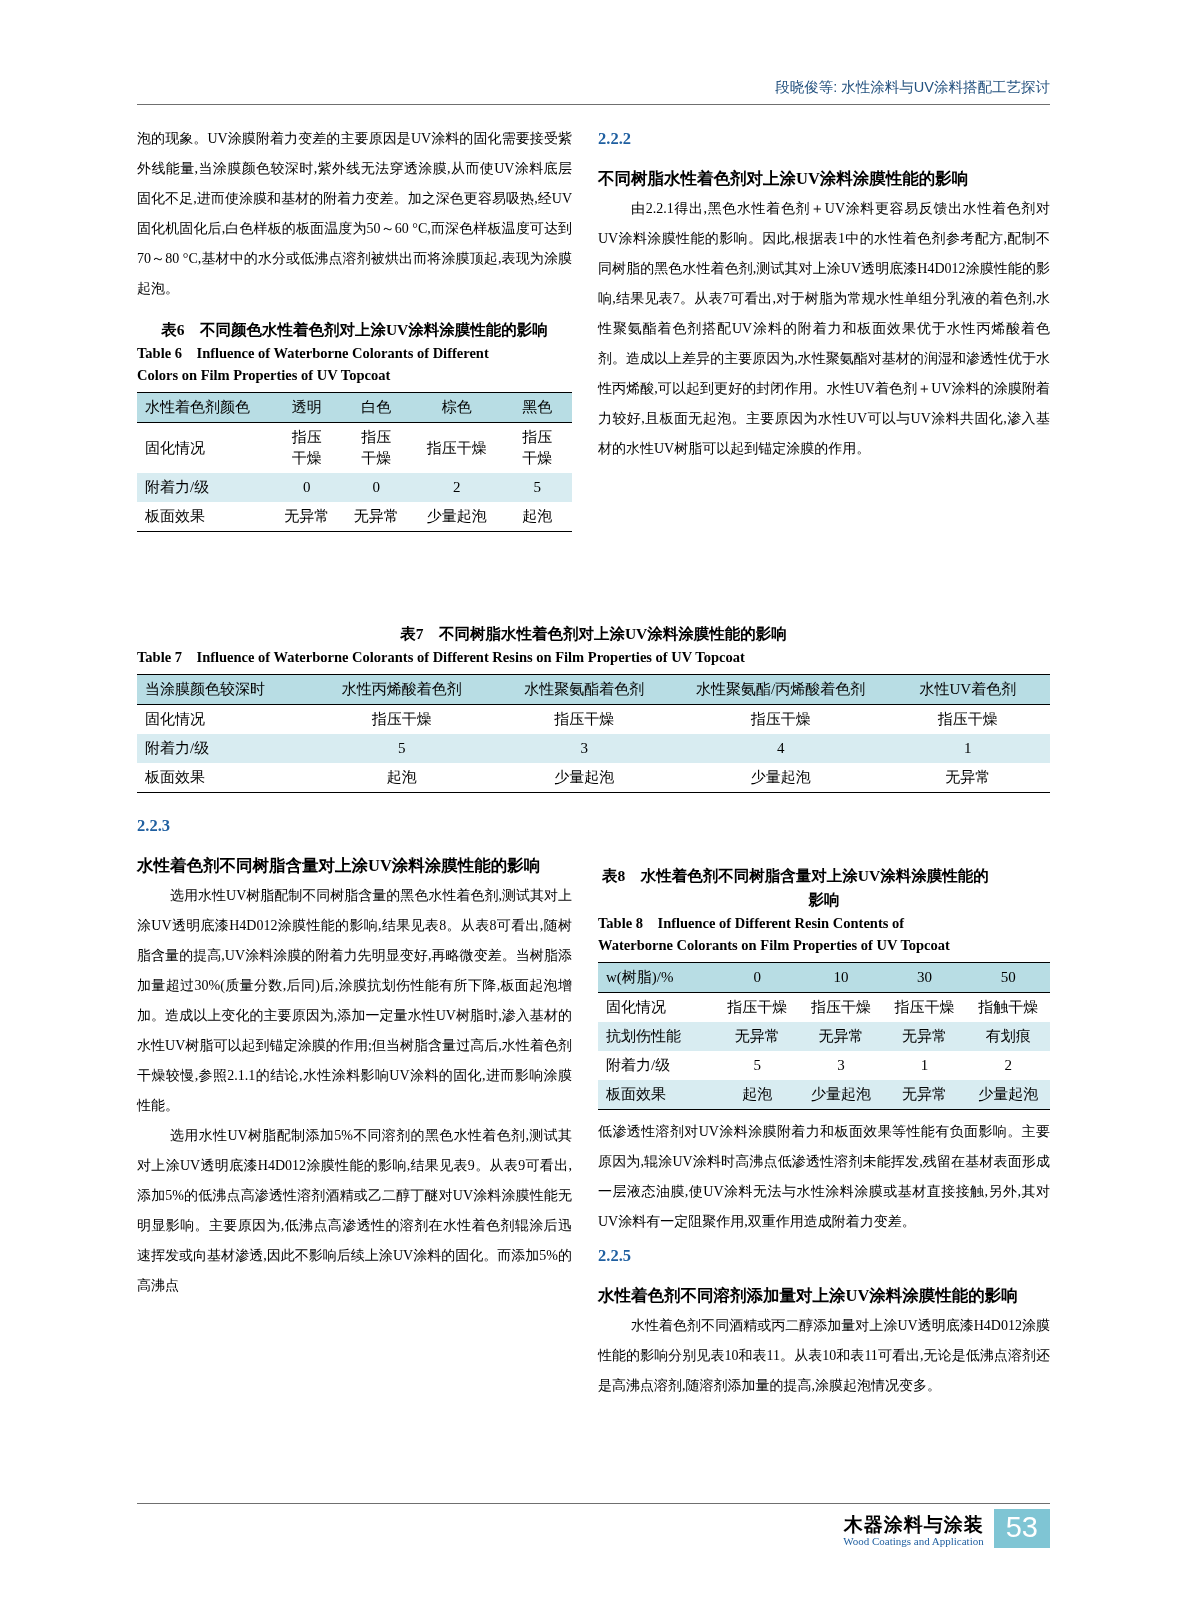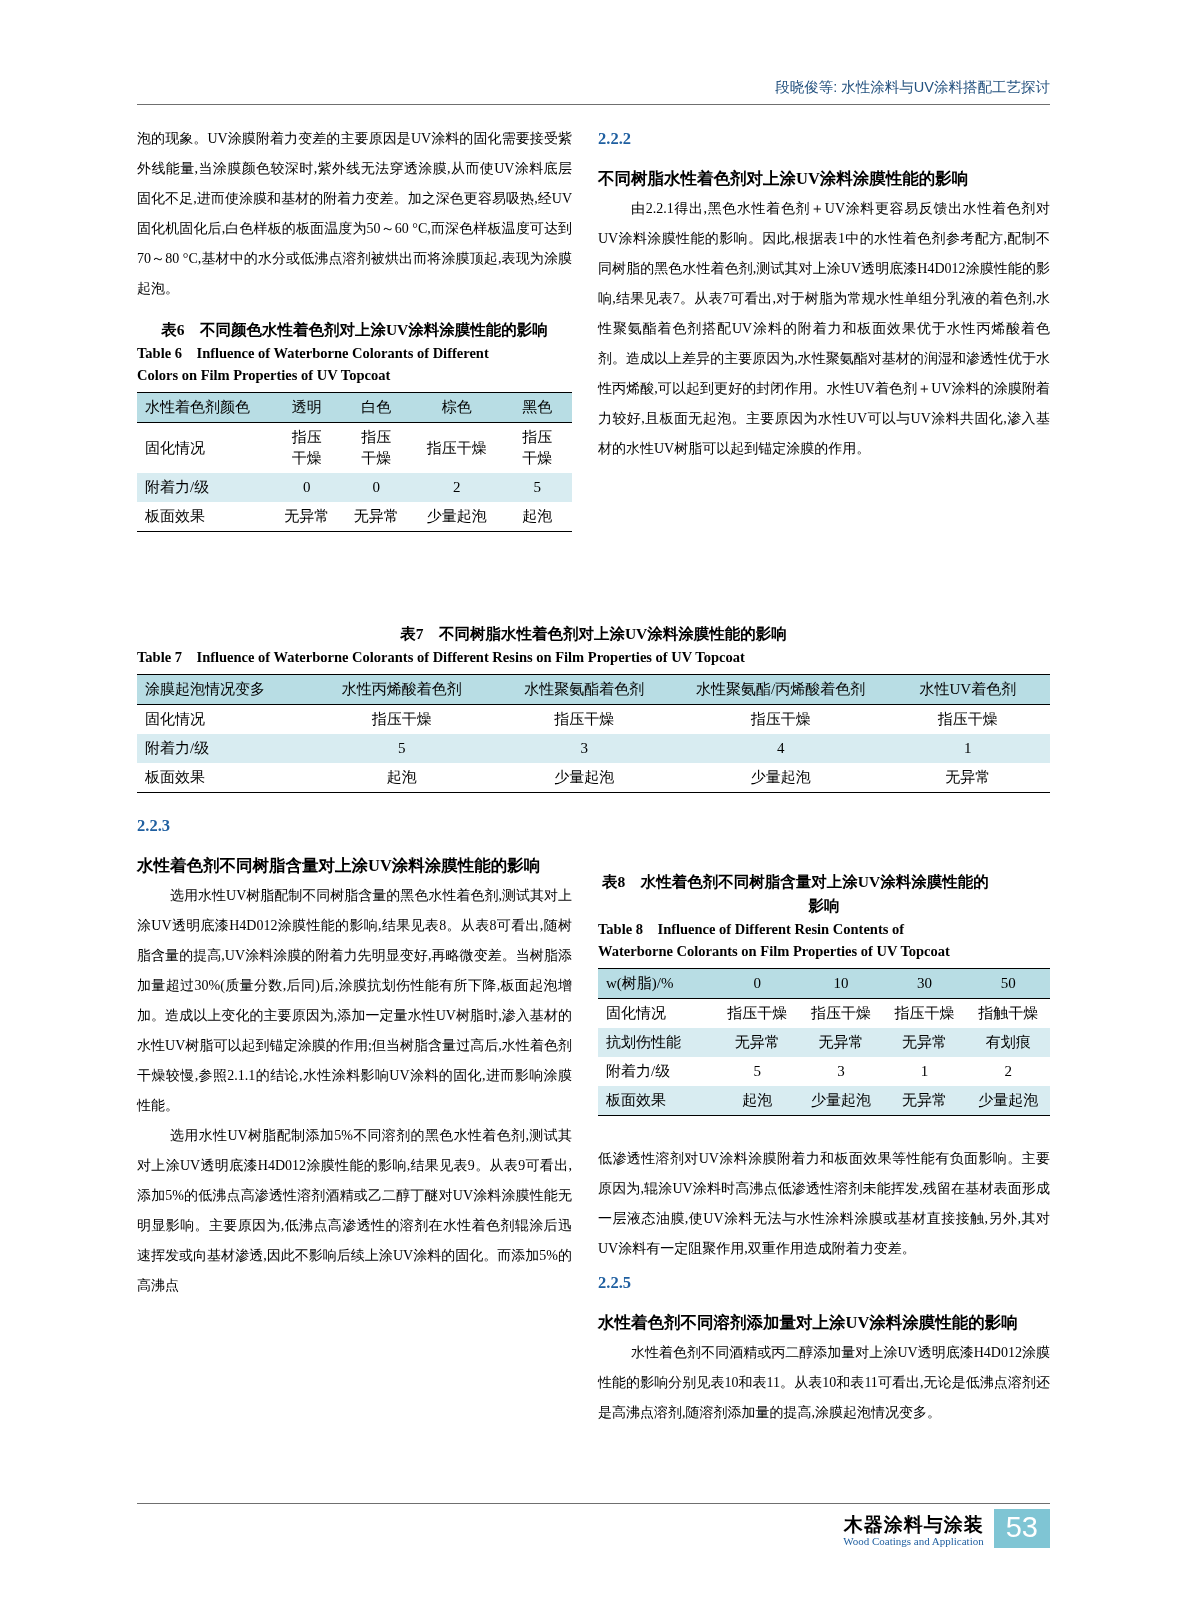--- a/index.html
+++ b/index.html
@@ -193,21 +193,21 @@
     <div class="col-right">
 
       <div class="sec-head" style="margin-top:0">
         <span class="sec-num">2.2.2</span>
         <span class="sec-title">不同树脂水性着色剂对上涂UV涂料涂膜性能的影响</span>
       </div>
       <p class="indent">由2.2.1得出,黑色水性着色剂＋UV涂料更容易反馈出水性着色剂对UV涂料涂膜性能的影响。因此,根据表1中的水性着色剂参考配方,配制不同树脂的黑色水性着色剂,测试其对上涂UV透明底漆H4D012涂膜性能的影响,结果见表7。从表7可看出,对于树脂为常规水性单组分乳液的着色剂,水性聚氨酯着色剂搭配UV涂料的附着力和板面效果优于水性丙烯酸着色剂。造成以上差异的主要原因为,水性聚氨酯对基材的润湿和渗透性优于水性丙烯酸,可以起到更好的封闭作用。水性UV着色剂＋UV涂料的涂膜附着力较好,且板面无起泡。主要原因为水性UV可以与UV涂料共固化,渗入基材的水性UV树脂可以起到锚定涂膜的作用。</p>
 
       <div style="height:400px"></div>
 
-      <div class="tbl-block" style="margin-top:6px">
+      <div class="tbl-block" style="margin-top:0">
         <div class="tbl-cap-cn" style="text-align:left;padding-left:4px">
           <span>表8　水性着色剂不同树脂含量对上涂UV涂料涂膜性能的</span>
         </div>
         <div class="tbl-cap-cn" style="text-align:center">影响</div>
         <div class="tbl-cap-en">Table 8　Influence of Different Resin Contents of</div>
         <div class="tbl-cap-en">Waterborne Colorants on Film Properties of UV Topcoat</div>
         <table>
           <tbody>
               <tr class="thead">
             <td class="rule-top lead" style="width:26%">w(树脂)/%</td>
@@ -241,37 +241,37 @@
             <td class="rule-bot lead">板面效果</td>
             <td class="rule-bot">起泡</td>
             <td class="rule-bot">少量起泡</td>
             <td class="rule-bot">无异常</td>
             <td class="rule-bot">少量起泡</td>
           </tr>
         </tbody>
           </table>
       </div>
 
-      <p style="margin-top:28px">低渗透性溶剂对UV涂料涂膜附着力和板面效果等性能有负面影响。主要原因为,辊涂UV涂料时高沸点低渗透性溶剂未能挥发,残留在基材表面形成一层液态油膜,使UV涂料无法与水性涂料涂膜或基材直接接触,另外,其对UV涂料有一定阻聚作用,双重作用造成附着力变差。</p>
+      <p style="margin-top:7px">低渗透性溶剂对UV涂料涂膜附着力和板面效果等性能有负面影响。主要原因为,辊涂UV涂料时高沸点低渗透性溶剂未能挥发,残留在基材表面形成一层液态油膜,使UV涂料无法与水性涂料涂膜或基材直接接触,另外,其对UV涂料有一定阻聚作用,双重作用造成附着力变差。</p>
 
       <div class="sec-head">
         <span class="sec-num">2.2.5</span>
         <span class="sec-title">水性着色剂不同溶剂添加量对上涂UV涂料涂膜性能的影响</span>
       </div>
       <p class="indent">水性着色剂不同酒精或丙二醇添加量对上涂UV透明底漆H4D012涂膜性能的影响分别见表10和表11。从表10和表11可看出,无论是低沸点溶剂还是高沸点溶剂,随溶剂添加量的提高,涂膜起泡情况变多。</p>
     </div>
   </div>
 
   <div class="wide-block" style="top:622px">
     <div class="tbl-cap-cn">表7　不同树脂水性着色剂对上涂UV涂料涂膜性能的影响</div>
     <div class="tbl-cap-en">Table 7　Influence of Waterborne Colorants of Different Resins on Film Properties of UV Topcoat</div>
     <table>
       <tbody>
           <tr class="thead">
-        <td class="rule-top lead" style="width:19%">涂膜起泡情况变多</td>
+        <td class="rule-top lead" style="width:19%">当涂膜颜色较深时</td>
         <td class="rule-top" style="width:20%">水性丙烯酸着色剂</td>
         <td class="rule-top" style="width:20%">水性聚氨酯着色剂</td>
         <td class="rule-top" style="width:23%">水性聚氨酯/丙烯酸着色剂</td>
         <td class="rule-top" style="width:18%">水性UV着色剂</td>
       </tr>
       <tr>
         <td class="rule-mid lead">固化情况</td>
         <td class="rule-mid">指压干燥</td>
         <td class="rule-mid">指压干燥</td>
         <td class="rule-mid">指压干燥</td>

